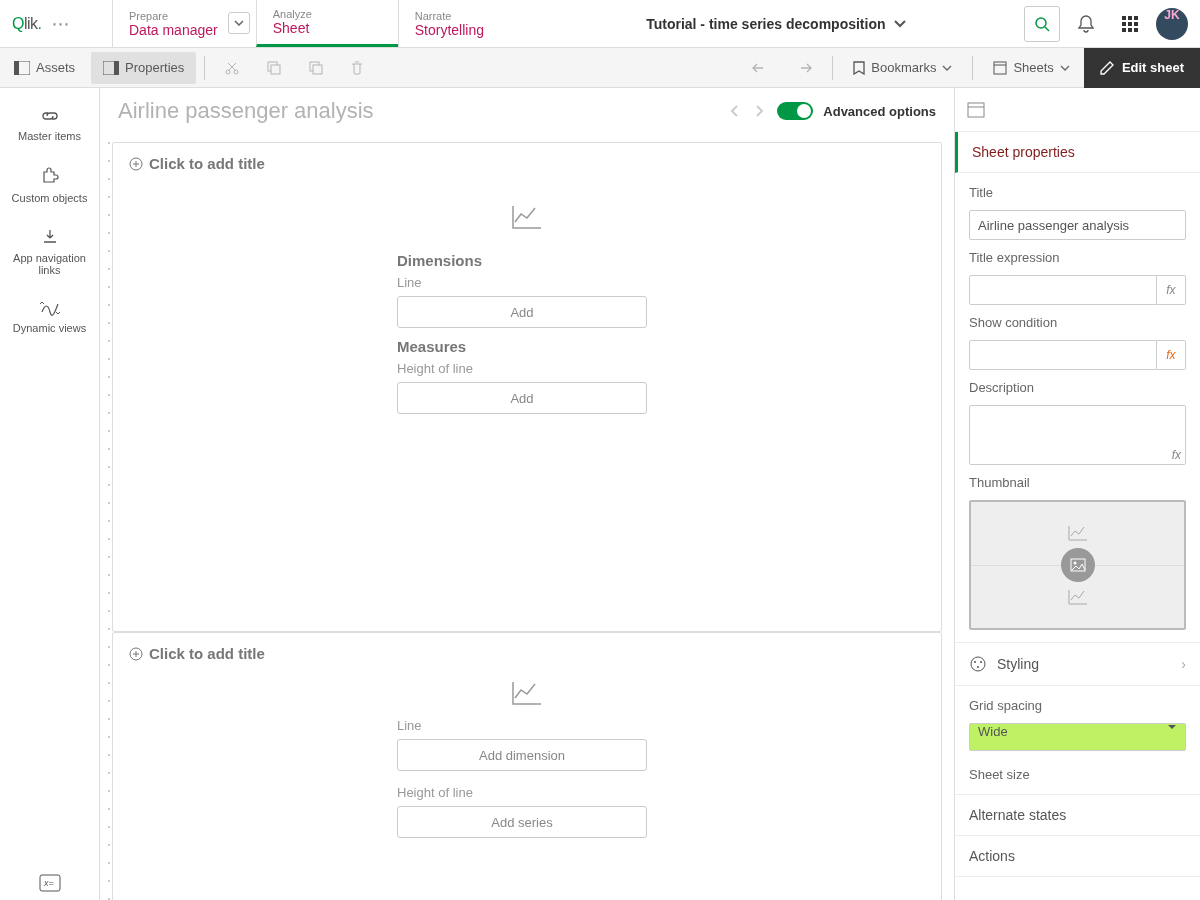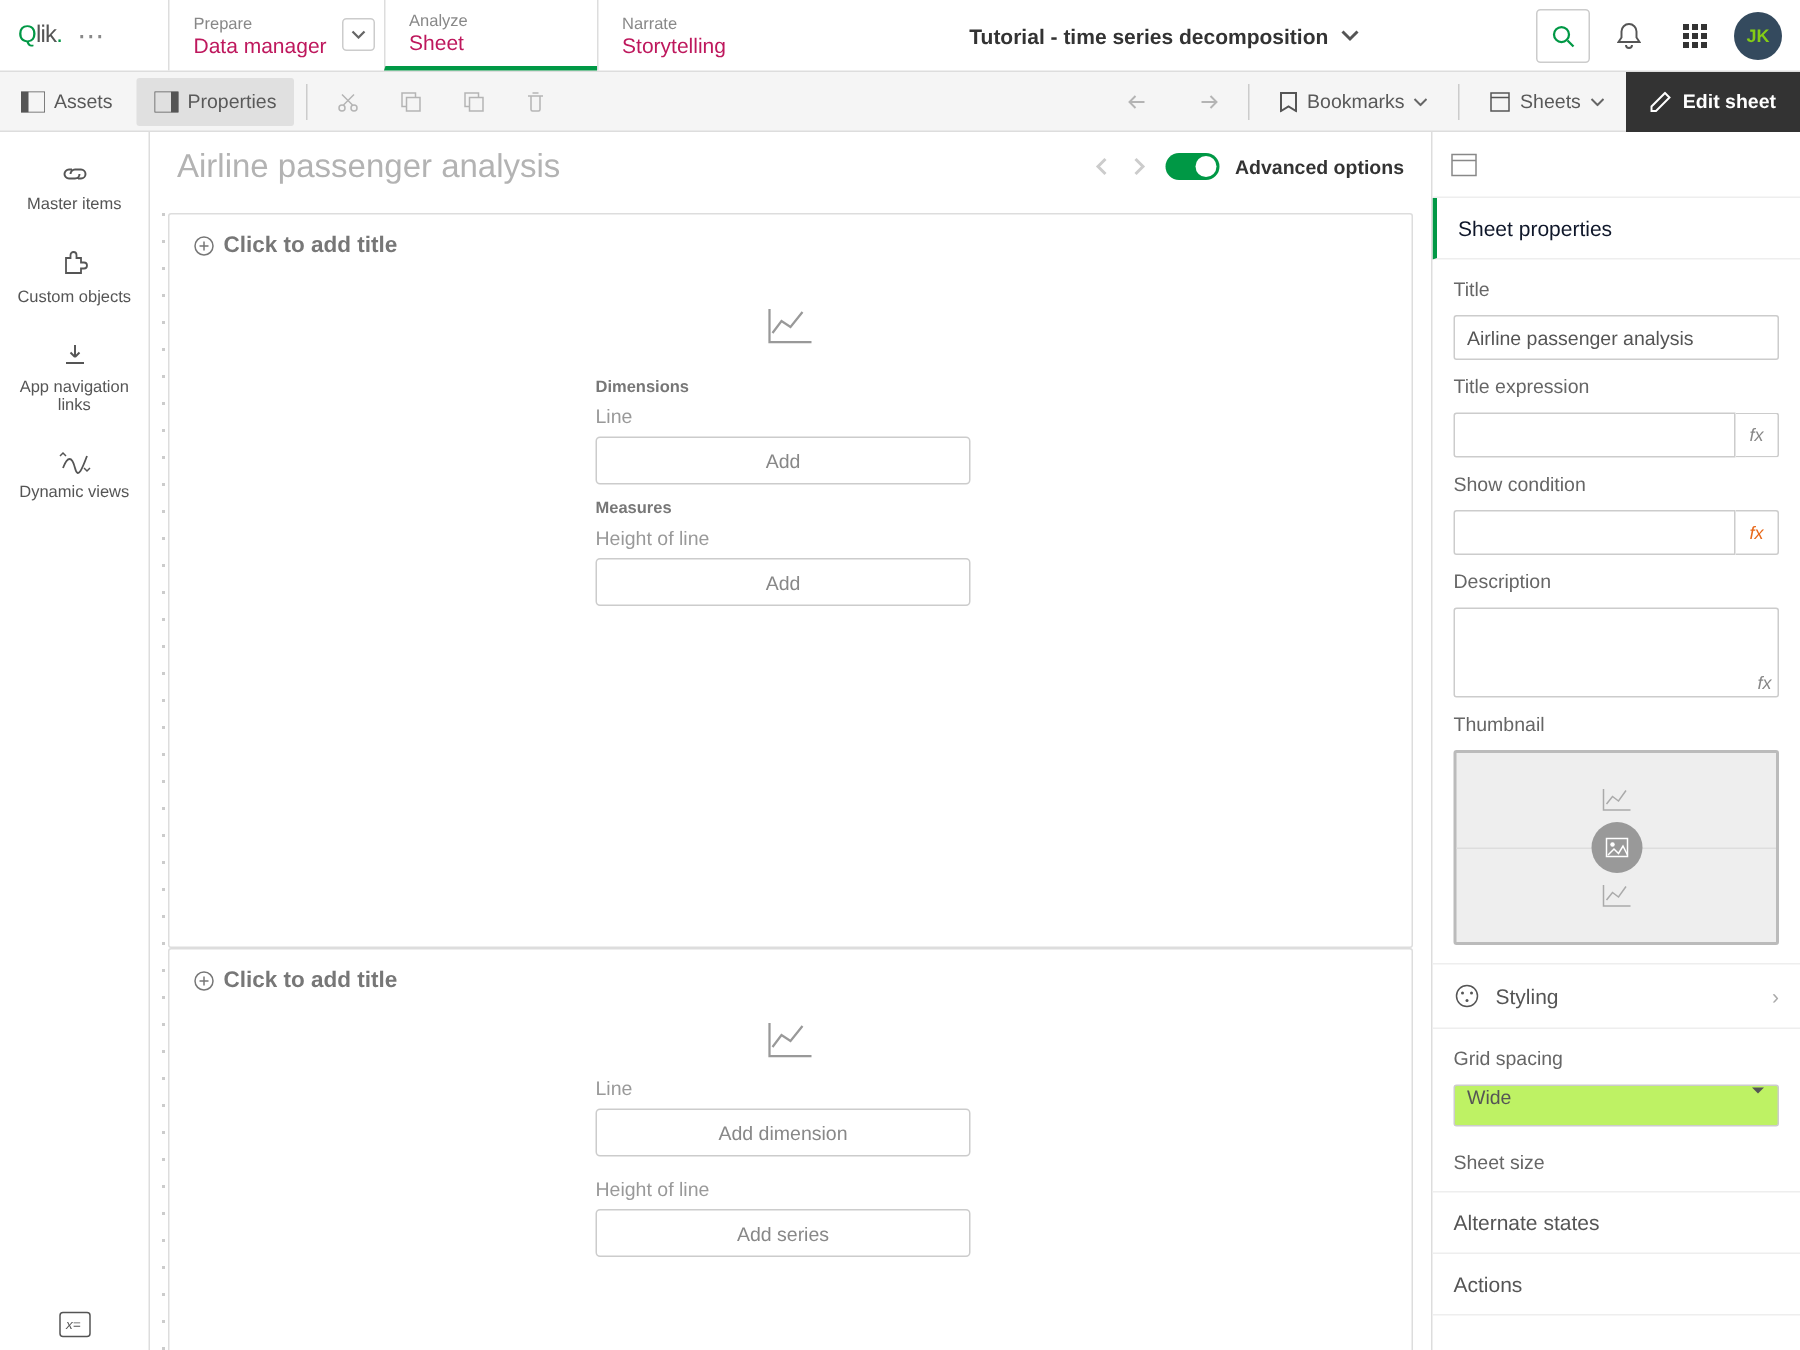--- a/index.html
+++ b/index.html
@@ -12,21 +12,21 @@
 .dots{font-size:18px;color:#888;cursor:pointer;padding:0 4px}
 .tab{display:flex;flex-direction:column;justify-content:center;padding:0 16px;min-width:142px;border-left:1px solid #ddd;cursor:pointer;position:relative}
 .tab-top{font-size:11px;color:#888}
 .tab-bot{font-size:14px;color:#be185d;font-weight:400}
 .tab.active{border-bottom:3px solid #009845}
 .tab-caret{position:absolute;right:6px;top:12px;width:22px;height:22px;border:1px solid #ccc;border-radius:3px;display:flex;align-items:center;justify-content:center}
 .title-area{flex:1;display:flex;align-items:center;justify-content:center;gap:8px;font-size:14px;font-weight:600;color:#333}
 .top-right{display:flex;align-items:center;gap:8px;padding:0 12px}
 .icon-btn{width:36px;height:36px;display:flex;align-items:center;justify-content:center;border-radius:3px;cursor:pointer}
 .icon-btn.bordered{border:1px solid #ccc}
-.avatar{width:32px;height:32px;border-radius:50%;background:#344a5e;color:#84cc16;display:flex;align-items:center;justify-content:center;font-size:12px;font-weight:600}
+.avatar{width:32px;height:32px;border-radius:50%;background:#344a5e;color:#f9a8d4;display:flex;align-items:flex-start;justify-content:center;font-size:12px;font-weight:600}
 .toolbar{display:flex;align-items:center;height:40px;background:#f5f5f5;border-bottom:1px solid #ddd}
 .tb-btn{display:flex;align-items:center;gap:6px;padding:0 12px;height:32px;margin:4px 2px;cursor:pointer;border-radius:2px}
 .tb-btn.active{background:#e0e0e0}
 .tb-sep{width:1px;height:24px;background:#ccc;margin:0 6px}
 .tb-spacer{flex:1}
 .tb-dark{background:#333;color:#fff;height:40px;margin:0;padding:0 16px;display:flex;align-items:center;gap:8px;font-weight:600;cursor:pointer}
 .main{display:flex;height:812px}
 .sidebar{width:100px;border-right:1px solid #ddd;display:flex;flex-direction:column;padding-top:8px;position:relative}
 .sb-item{display:flex;flex-direction:column;align-items:center;gap:6px;padding:12px 4px;cursor:pointer;font-size:11px;color:#555;text-align:center}
 .sb-bottom{position:absolute;bottom:8px;left:0;right:0;display:flex;justify-content:center}
@@ -35,28 +35,28 @@
 .sheet-title{font-size:22px;color:#b3b3b3;font-weight:400;flex:1}
 .nav-arrows{display:flex;gap:16px;color:#bbb}
 .adv-toggle{display:flex;align-items:center;gap:10px}
 .toggle{width:36px;height:18px;background:#009845;border-radius:9px;position:relative;cursor:pointer}
 .toggle::after{content:"";position:absolute;right:2px;top:2px;width:14px;height:14px;background:#fff;border-radius:50%}
 .canvas{flex:1;background-image:radial-gradient(#ccc 1px,transparent 1px);background-size:18px 18px;padding:8px 12px;overflow-y:auto}
 .chart-card{background:#fff;border:1px solid #ddd;border-radius:2px;padding:12px 16px}
 .card-title{display:flex;align-items:center;gap:6px;font-size:15px;font-weight:600;color:#777;cursor:pointer;margin-bottom:12px}
 .card-body{display:flex;flex-direction:column;align-items:center;padding:20px 0;color:#888}
 .cfg{width:260px;margin-top:12px}
-.cfg h4{font-size:11px;font-weight:600;color:#777;margin:10px 0 6px}
+.cfg h4{font-size:15px;font-weight:600;color:#777;margin:10px 0 6px}
 .cfg .lbl{font-size:13px;color:#999;margin-bottom:6px}
 .add-btn{width:250px;height:32px;border:1px solid #ccc;border-radius:3px;background:#fff;color:#888;cursor:pointer;font-size:13px}
 .card2{height:370px}
 .card1{height:490px}
 .props{width:246px;border-left:1px solid #ddd;display:flex;flex-direction:column;overflow-y:auto}
 .props-icon{height:44px;display:flex;align-items:center;padding:0 12px;color:#888;border-bottom:1px solid #eee}
-.props-tab{padding:12px 14px;font-size:14px;color:#0f172a;border-bottom:1px solid #eee;border-left:3px solid #009845}
+.props-tab{padding:12px 14px;font-size:14px;color:#7f1d1d;border-bottom:1px solid #eee;border-left:3px solid #009845}
 .props-body{padding:12px 14px;display:flex;flex-direction:column;gap:10px;border-bottom:1px solid #eee}
 .fld-label{font-size:13px;color:#666}
 .fld-input{width:100%;height:30px;border:1px solid #ccc;border-radius:2px;padding:0 8px;font-size:13px;color:#555}
 .fld-row{display:flex}
 .fld-row .fld-input{border-radius:2px 0 0 2px}
 .fx-btn{width:34px;height:30px;border:1px solid #ccc;border-left:none;border-radius:0 2px 2px 0;display:flex;align-items:center;justify-content:center;color:#888;cursor:pointer;font-style:italic;font-size:12px}
 .fx-btn.orange{color:#e8691b}
 .desc-box{width:100%;height:60px;border:1px solid #ccc;border-radius:2px;position:relative}
 .desc-box .fx{position:absolute;right:4px;bottom:2px;font-style:italic;font-size:12px;color:#888}
 .thumb{width:100%;height:130px;border:2px solid #bbb;background:#eee;border-radius:2px;display:flex;flex-direction:column;position:relative}

